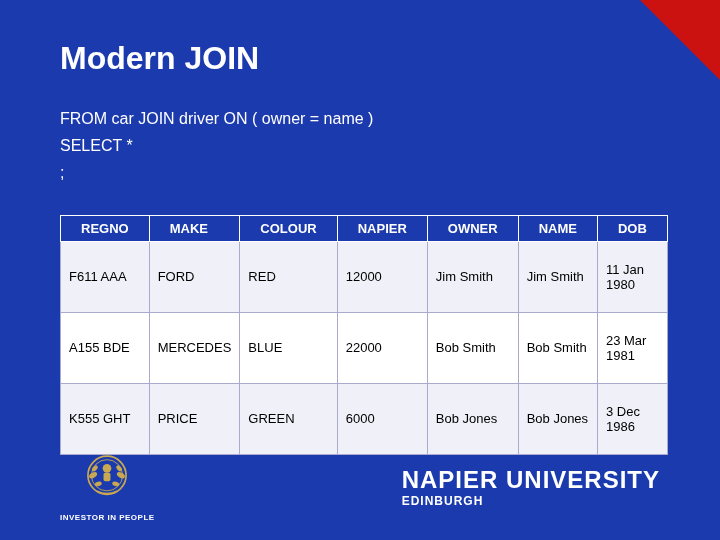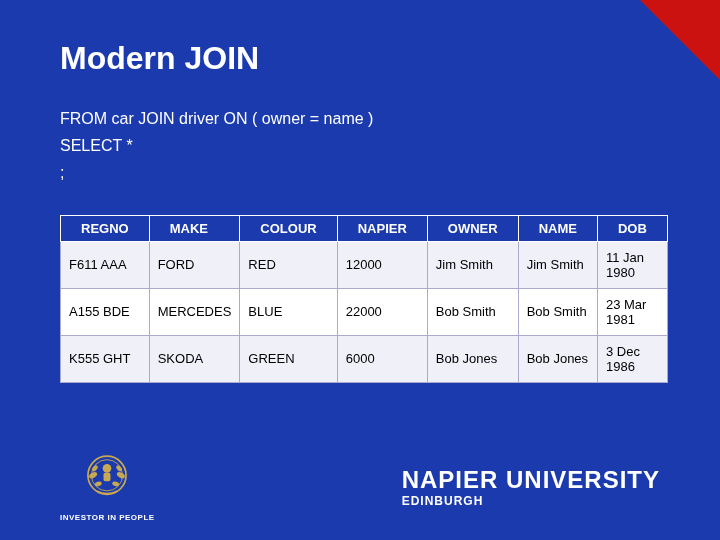--- a/index.html
+++ b/index.html
@@ -57,21 +57,21 @@
       border: 1.5px solid #ffffff;
       padding: 5px 20px;
       text-align: left;
       font-weight: bold;
     }
 
     .result-table td {
       background-color: #ffffff;
       color: #000000;
       border: 1.5px solid #aaaacc;
-      padding: 8px 8px;
+      padding: 20px 8px;
       text-align: left;
     }
 
     .result-table tr:nth-child(odd) td {
       background-color: #f0f0f8;
     }
 
     .result-table tr:nth-child(even) td {
       background-color: #ffffff;
     }
@@ -168,21 +168,21 @@
           <td>A155 BDE</td>
           <td>MERCEDES</td>
           <td>BLUE</td>
           <td>22000</td>
           <td>Bob Smith</td>
           <td>Bob Smith</td>
           <td>23 Mar 1981</td>
         </tr>
         <tr>
           <td>K555 GHT</td>
-          <td>SKODA</td>
+          <td>PRICE</td>
           <td>GREEN</td>
           <td>6000</td>
           <td>Bob Jones</td>
           <td>Bob Jones</td>
           <td>3 Dec 1986</td>
         </tr>
       </tbody>
   </table>
 
 </div>

